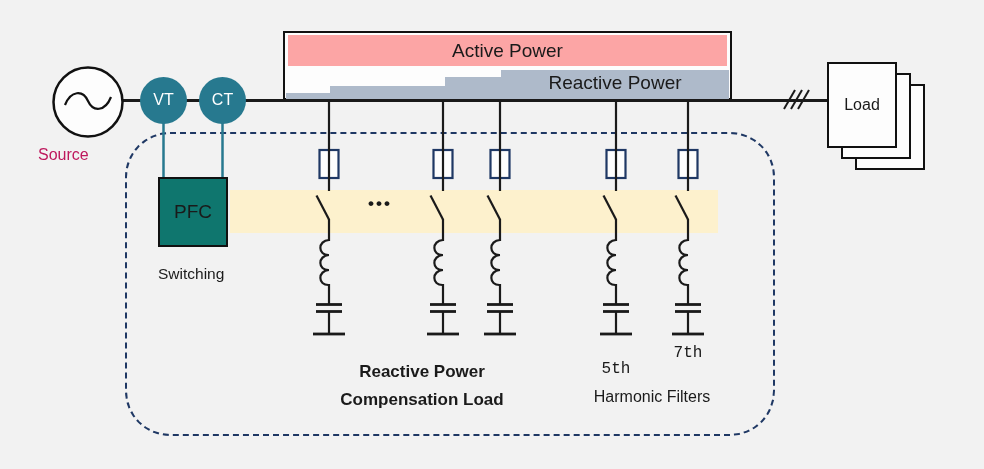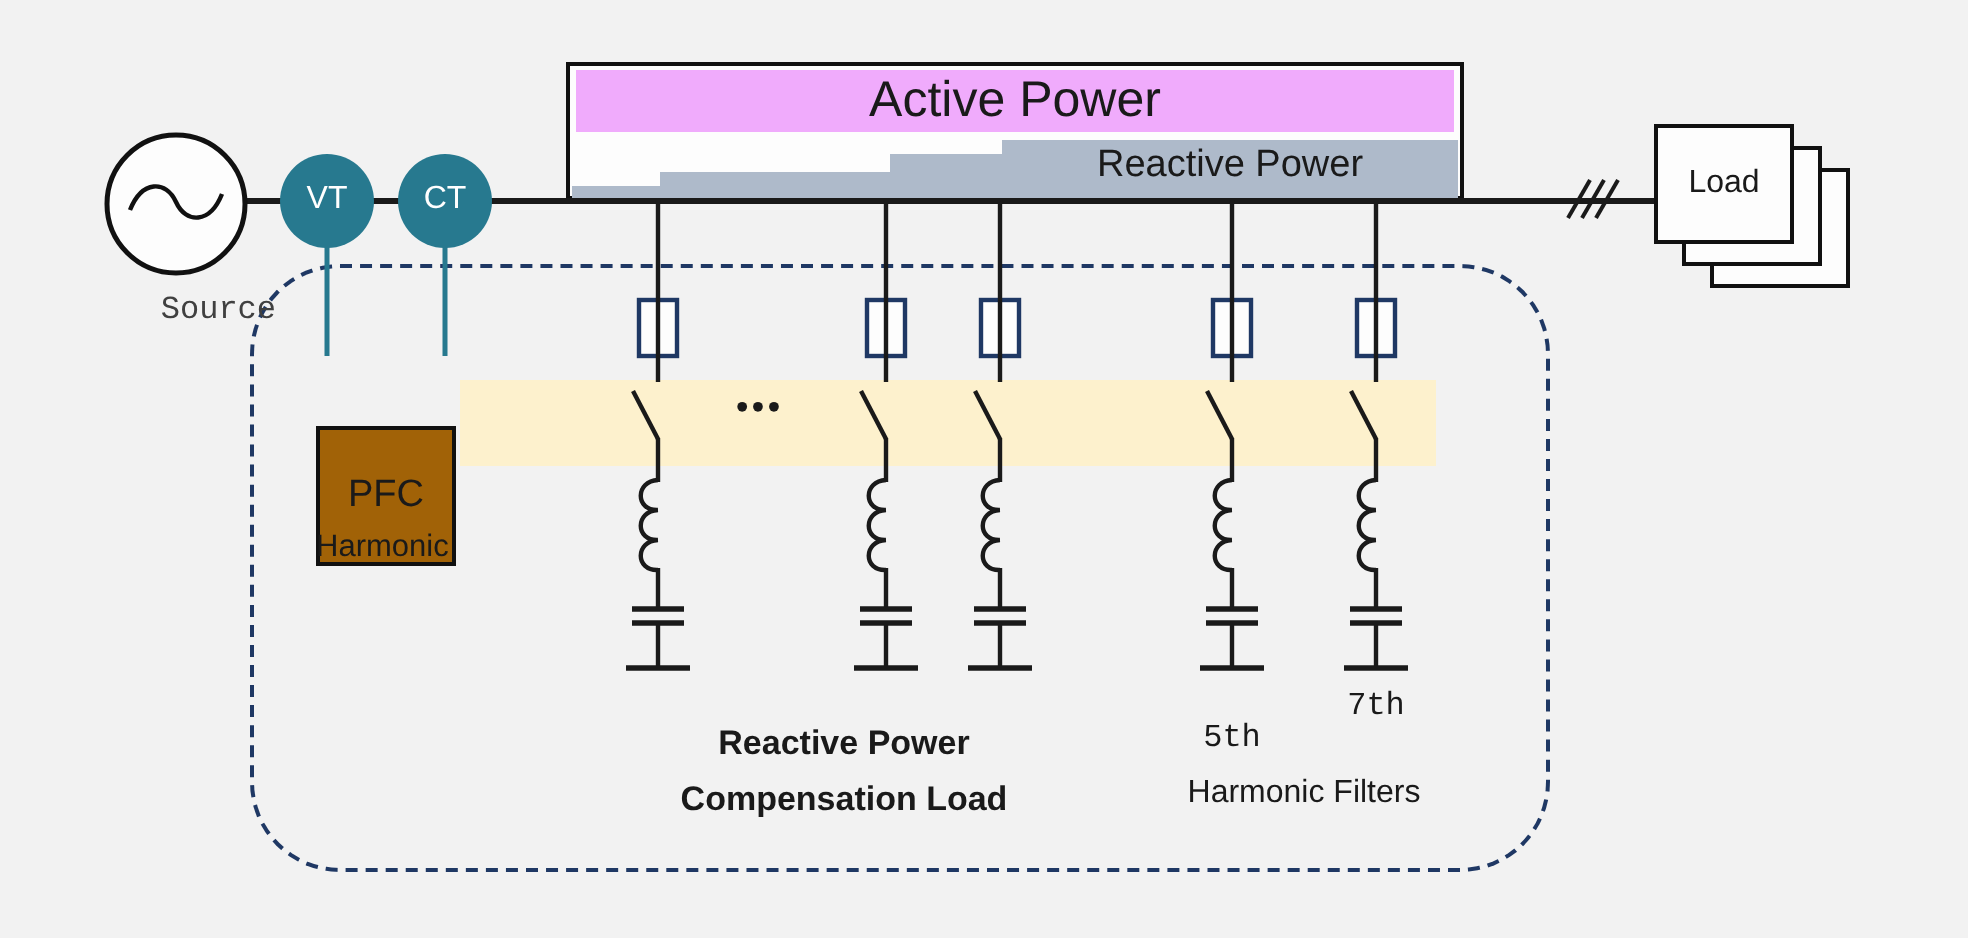--- a/index.html
+++ b/index.html
@@ -2,31 +2,31 @@
 <html><head>
 <meta charset="utf-8">
 <style>
   html,body{margin:0;padding:0;}
   body{font-family:"Liberation Sans", sans-serif; background:#e8e8e8;}
   .canvas{position:relative;width:984px;height:469px;background:#f2f2f2;overflow:hidden;}
   .abs{position:absolute;}
   .enclosure{left:125px;top:132px;width:646px;height:300px;border:2.5px dashed #1f3864;border-radius:45px;}
   .yellow-band{left:230px;top:190px;width:488px;height:43px;background:#fdf1cd;}
   .power-box{left:283px;top:31px;width:449px;height:69px;background:#fdfdfd;border:2.5px solid #111;box-sizing:border-box;}
-  .green-bar{left:288px;top:35px;width:439px;height:31px;background:#f0abfc;display:flex;align-items:center;justify-content:center;font-size:25px;color:#1a1a1a;}
+  .green-bar{left:288px;top:35px;width:439px;height:31px;background:#fca5a5;display:flex;align-items:center;justify-content:center;font-size:19px;color:#1a1a1a;}
   .rstep{position:absolute;}
   .reactive-label{left:501px;top:69px;width:228px;height:28px;display:flex;align-items:center;justify-content:center;font-size:19px;color:#1a1a1a;}
   .circle-sensor{width:47px;height:47px;border-radius:50%;background:#27798f;color:#fff;display:flex;align-items:center;justify-content:center;font-size:16px;font-weight:500;}
-  .pfc-box{left:158px;top:177px;width:70px;height:70px;background:#a16207;border:2.5px solid #111;box-sizing:border-box;display:flex;align-items:center;justify-content:center;font-size:19px;color:#1a1a1a;margin-top:36px;}
-  .load-sq{width:70px;height:60px;background:#fdfdfd;border:2.5px solid #111;box-sizing:border-box;}
+  .pfc-box{left:158px;top:177px;width:70px;height:70px;background:#0f766e;border:2.5px solid #111;box-sizing:border-box;display:flex;align-items:center;justify-content:center;font-size:19px;color:#1a1a1a;}
+  .load-sq{width:70px;height:86px;background:#fdfdfd;border:2.5px solid #111;box-sizing:border-box;}
   .load-front{display:flex;align-items:center;justify-content:center;font-size:16px;color:#1a1a1a;}
   .caption{font-size:15.5px;color:#1a1a1a;line-height:27px;}
   .bold-label{font-weight:bold;font-size:17px;color:#1a1a1a;line-height:28px;text-align:center;}
   .filter-label{font-size:16px;color:#1a1a1a;text-align:center;}
-  .src-label{font-size:16px;color:#404040;text-align:right;font-family:Liberation Mono, monospace;}
+  .src-label{font-size:16px;color:#be185d;text-align:left;}
   .dots{font-size:17px;font-weight:bold;letter-spacing:2px;color:#1a1a1a;text-align:center;}
   svg{position:absolute;left:0;top:0;}
 </style>
 </head>
 <body>
 
 <div class="canvas">
 
   <div class="abs enclosure"></div>
 
@@ -125,21 +125,21 @@
     <span>CT</span>
   </div>
   <div class="abs circle-sensor" style="left:140px;top:76.5px;">
     <span>VT</span>
   </div>
 
   <div class="abs pfc-box">
     <span>PFC</span>
   </div>
   <div class="abs caption" style="left:158px;top:260px;width:150px;">
-    <div>Harmonic</div>
+    <div>Switching</div>
   </div>
 
   <div class="abs src-label" style="left:38px;top:146px;width:100px;">Source</div>
 
   <div class="abs dots" style="left:358px;top:194px;width:44px;">•••</div>
 
   <div class="abs bold-label" style="left:317px;top:358px;width:210px;">
     <div>Reactive Power</div>
     <div>Compensation Load</div>
   </div>

